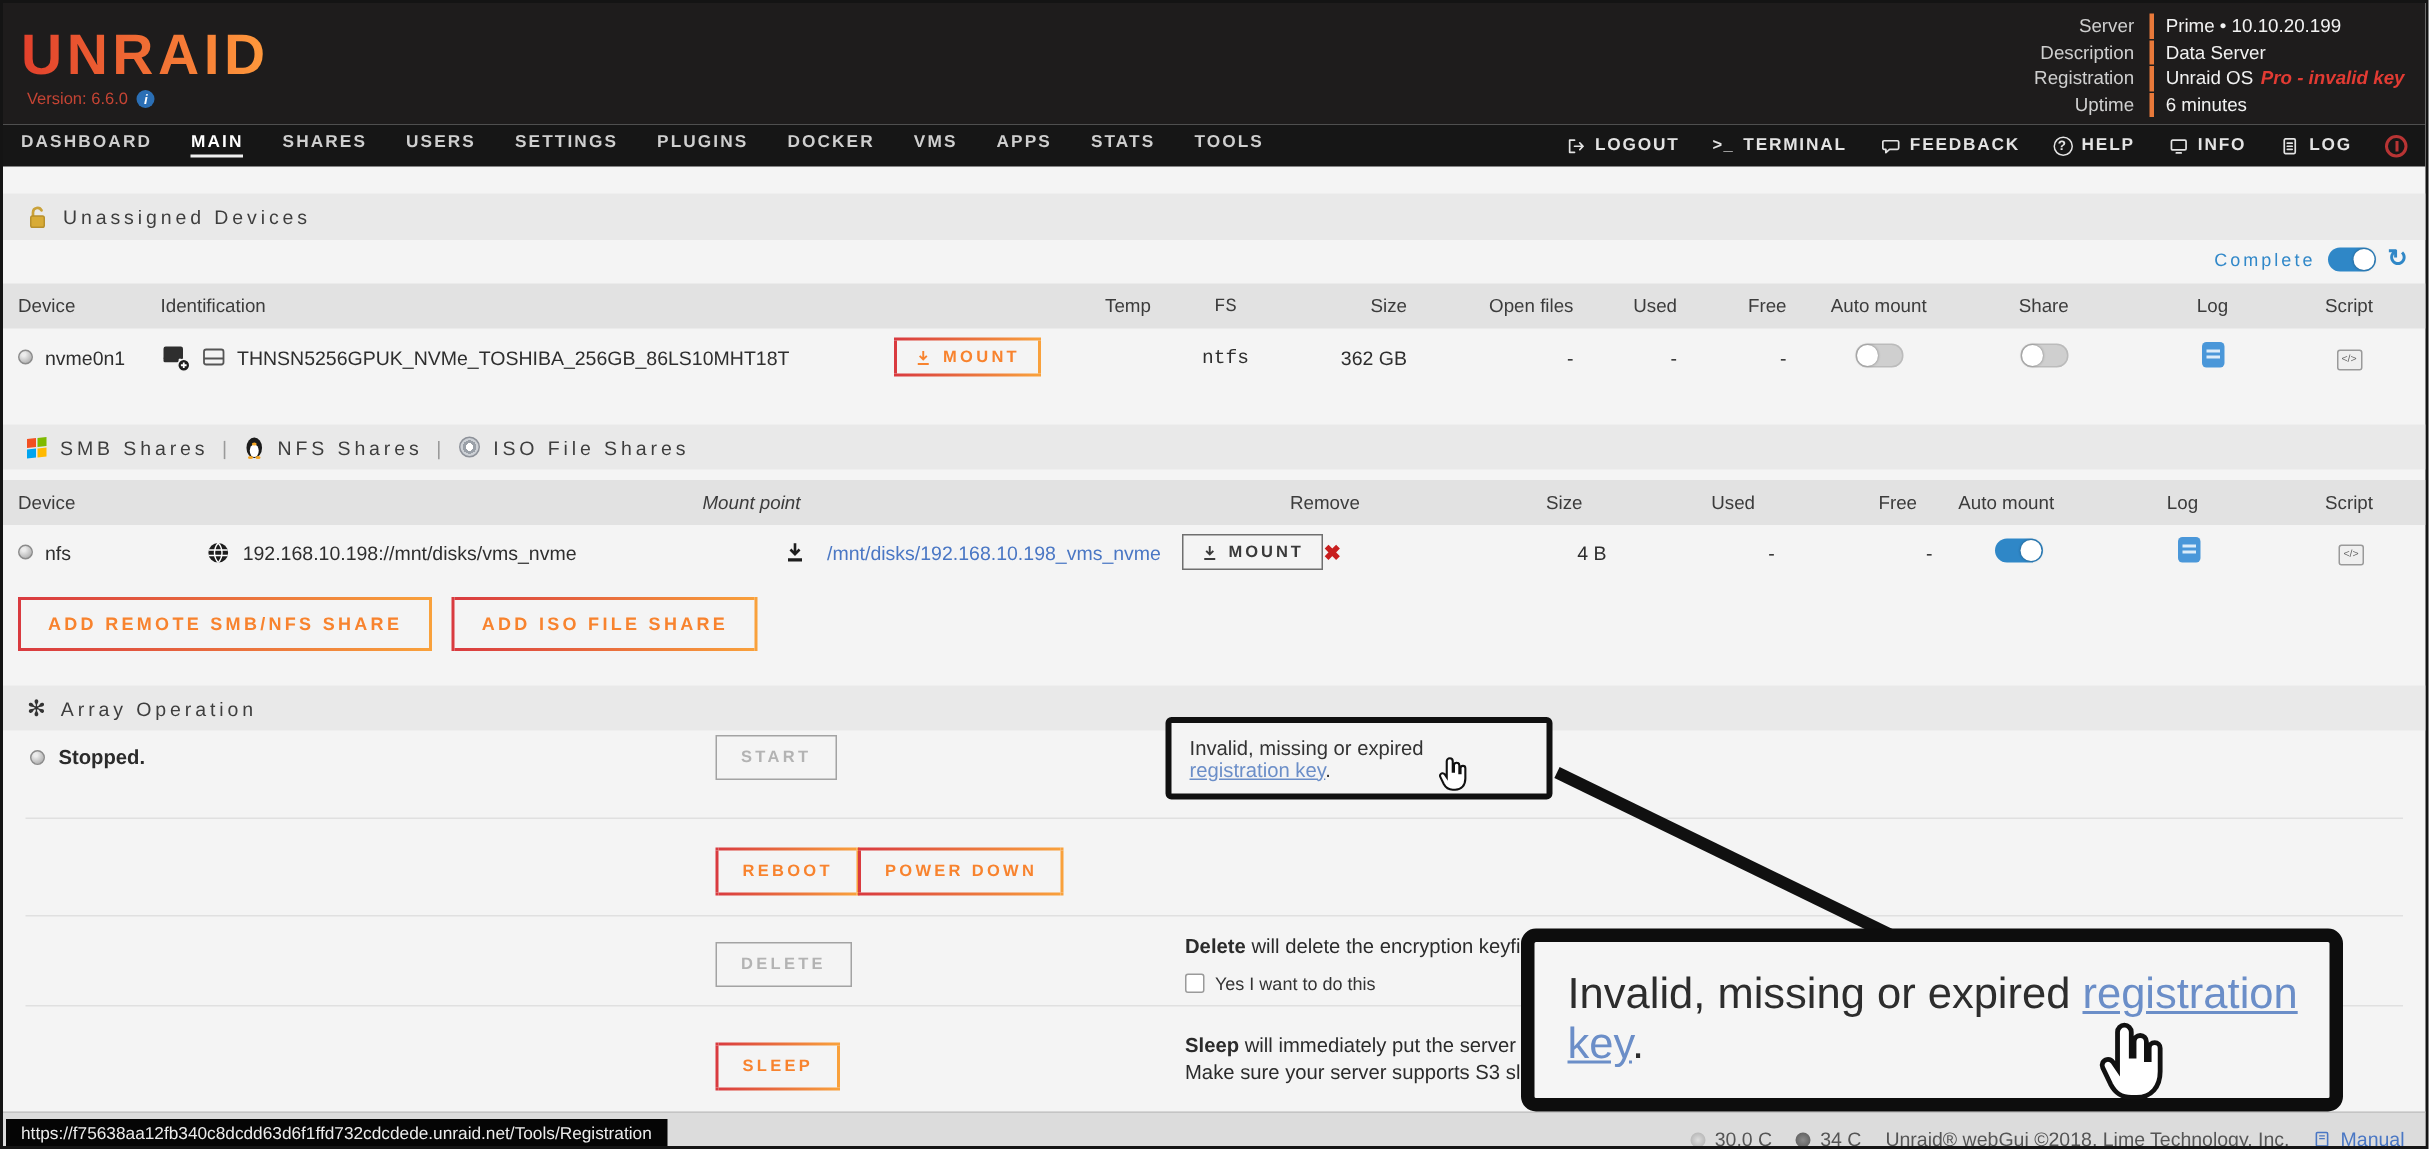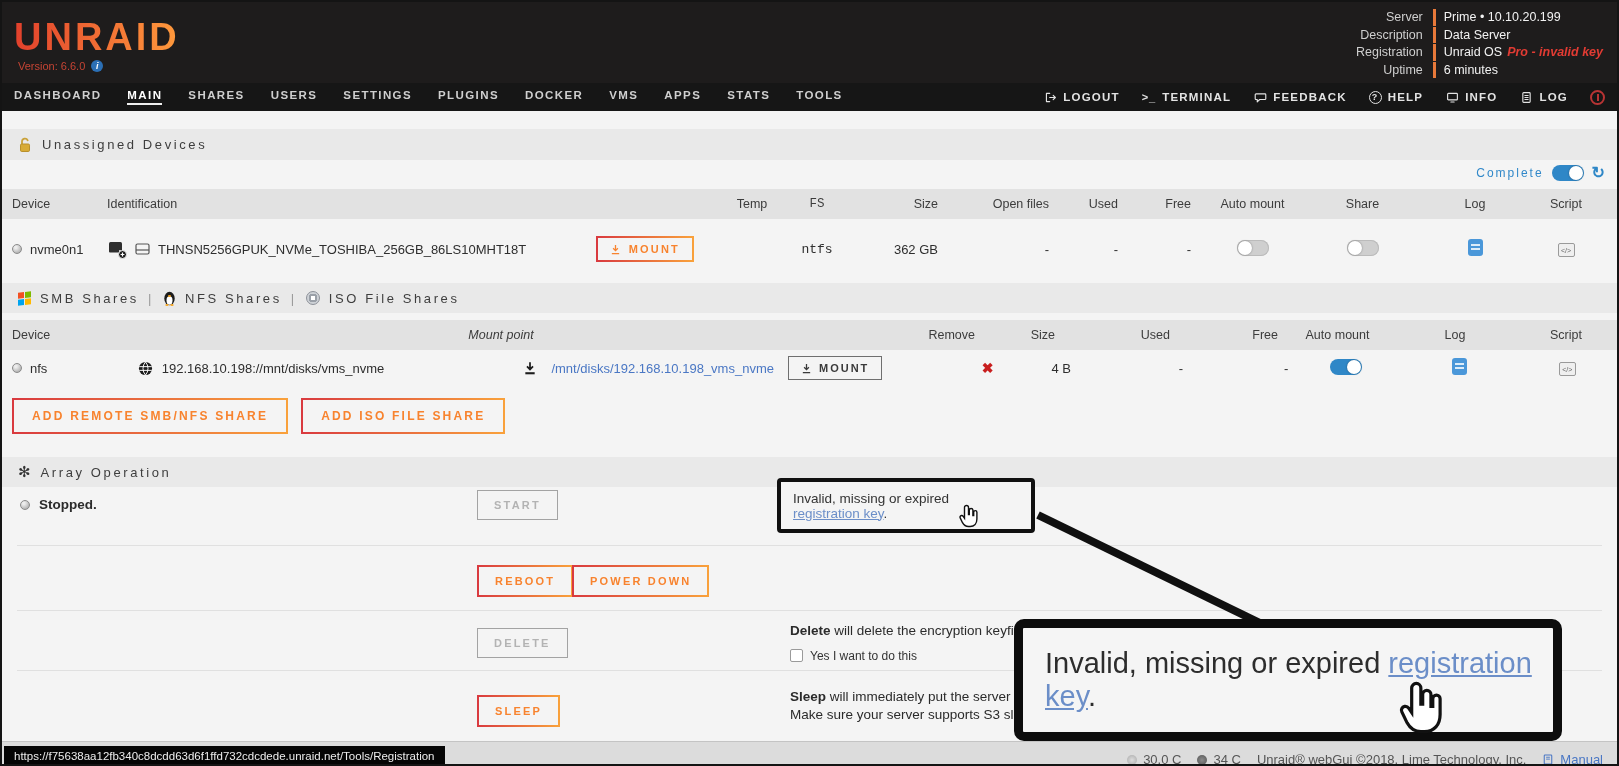--- a/index.html
+++ b/index.html
@@ -58,21 +58,21 @@
   .c-size{width:100px; text-align:right; padding-right:14px;}
   .c-open{width:105px; text-align:right; padding-right:8px;}
   .c-used{width:85px; text-align:right; padding-right:24px;}
   .c-free{width:63px; text-align:right; padding-right:14px;}
   .c-auto{width:95px; text-align:center;} .c-share{width:125px; text-align:center;}
   .c-log{width:100px; text-align:center;} .c-script{width:82px; text-align:center;}
 
   .c2-dev{width:130px; display:flex; gap:8px; align-items:center;} .c2-src{width:380px; display:flex; gap:9px; align-items:center;}
   .c2-mp{flex:1; display:flex; gap:14px; align-items:center; padding-left:18px;}
   .c2-mp.h{justify-content:center; padding-left:0;font-style:italic;}
-  .c2-remove{width:115px; text-align:right;} .c2-size{width:110px; text-align:right; padding-right:30px;}
+  .c2-remove{width:115px; text-align:left;} .c2-size{width:110px; text-align:right; padding-right:30px;}
   .c2-used{width:105px; text-align:right; padding-right:20px;} .c2-free{width:100px; text-align:right; padding-right:12px;}
   .c2-auto{width:95px; text-align:center;} .c2-log{width:140px; text-align:center;} .c2-script{width:82px; text-align:center;}
   .remove-x { color:#c81e1e; font-size:14px; font-weight:700; cursor:pointer; }
   .link { color:#4a77c4; text-decoration:none; cursor:pointer; }
 
   .logdev { width:15px; height:17px; border-radius:3px; background:#4a97d9; display:inline-block; position:relative; cursor:pointer; }
   .logdev::after { content:""; position:absolute; left:3px; top:5px; width:9px; height:2px; background:#dcecf9; box-shadow:0 4px 0 #dcecf9; }
   .scripticon { display:inline-flex; align-items:center; justify-content:center; width:17px; height:14px; border:1px solid #9a9a9a; background:#efefef; border-radius:2px;
                 font-size:7px; color:#666; letter-spacing:0; cursor:pointer; }
 
@@ -224,21 +224,21 @@
     <span class="c-size">Size</span>
     <span class="c-open">Open files</span>
     <span class="c-used">Used</span>
     <span class="c-free">Free</span>
     <span class="c-auto">Auto mount</span>
     <span class="c-share">Share</span>
     <span class="c-log">Log</span>
     <span class="c-script">Script</span>
   </div>
 
-  <div class="trow" style="top:224px; height:46px;">
+  <div class="trow" style="top:213px; height:46px;">
     <span class="c-dev">
       <span class="dot"></span>
       <span>nvme0n1</span>
     </span>
     <span class="c-id">
       <svg width="20" height="20" viewBox="0 0 20 20">
         <rect x="2" y="3" width="13" height="9" rx="1.5" fill="#2e2e2e"></rect>
         <rect x="2" y="10" width="13" height="3.5" rx="1" fill="#2e2e2e"></rect>
         <circle cx="13" cy="12" r="1" fill="#fff"></circle>
         <circle cx="15.5" cy="15.5" r="4" fill="#1d1d1d" stroke="#f4f4f4"></circle>

